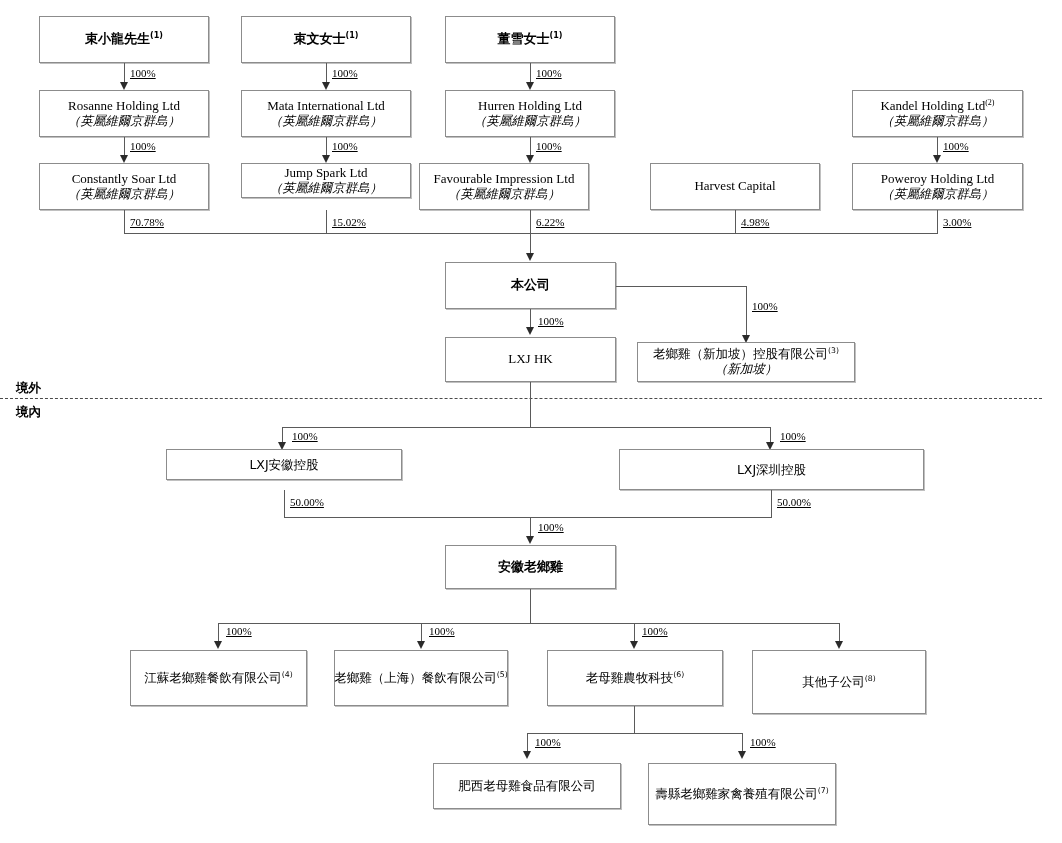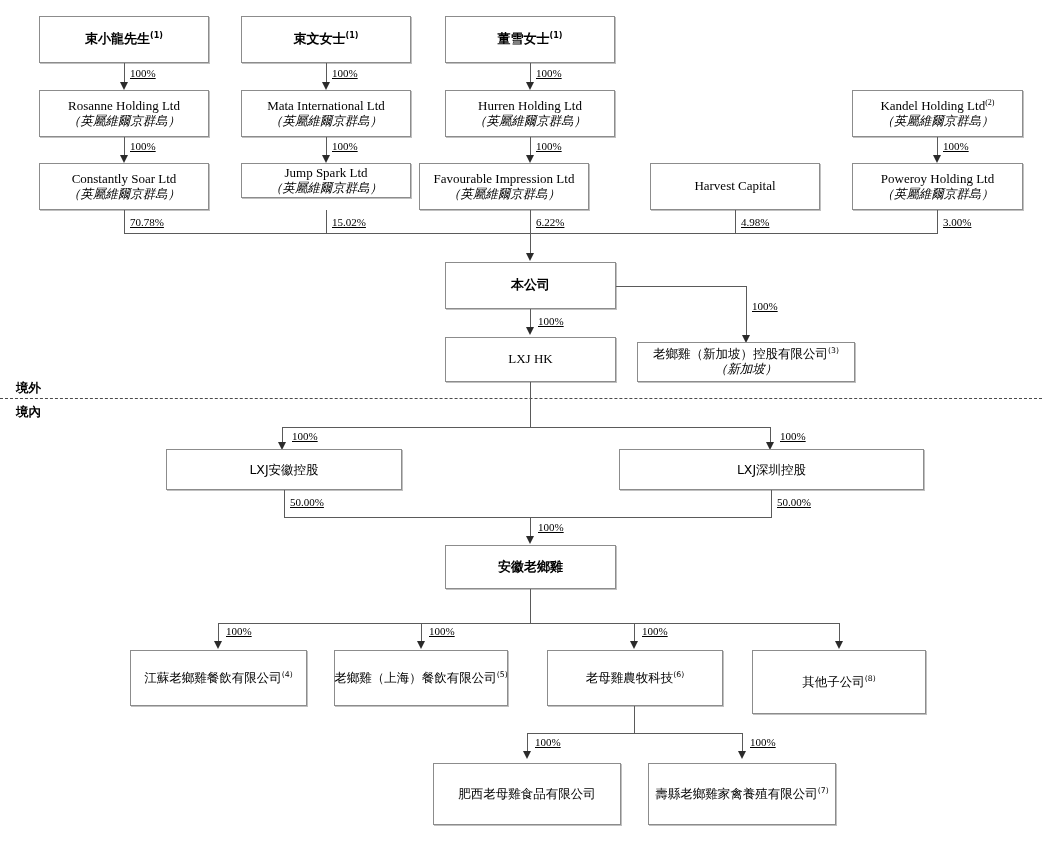--- a/index.html
+++ b/index.html
@@ -228,21 +228,21 @@
   <div class="hline" style="left:282px; top:427px; width:489px;"></div>
 
   <div class="vline" style="left:282px; top:427px; height:18px;"></div>
   <div class="arrow" style="left:278px; top:442px;"></div>
   <div class="pct" style="left:292px; top:430px;">100%</div>
 
   <div class="vline" style="left:770px; top:427px; height:18px;"></div>
   <div class="arrow" style="left:766px; top:442px;"></div>
   <div class="pct" style="left:780px; top:430px;">100%</div>
 
-  <div class="box cjk-reg" style="left:166px; top:449px; width:236px; height:41px;">
+  <div class="box cjk-reg" style="left:166px; top:449px; width:236px; height:31px;">
     <div class="l1">LXJ安徽控股</div>
   </div>
 
   <div class="box cjk-reg" style="left:619px; top:449px; width:305px; height:41px;">
     <div class="l1">LXJ深圳控股</div>
   </div>
 
   <div class="vline" style="left:284px; top:490px; height:27px;"></div>
   <div class="vline" style="left:771px; top:490px; height:27px;"></div>
   <div class="pct" style="left:290px; top:496px;">50.00%</div>
@@ -295,21 +295,21 @@
   <div class="hline" style="left:527px; top:733px; width:215px;"></div>
 
   <div class="vline" style="left:527px; top:733px; height:21px;"></div>
   <div class="arrow" style="left:523px; top:751px;"></div>
   <div class="pct" style="left:535px; top:736px;">100%</div>
 
   <div class="vline" style="left:742px; top:733px; height:21px;"></div>
   <div class="arrow" style="left:738px; top:751px;"></div>
   <div class="pct" style="left:750px; top:736px;">100%</div>
 
-  <div class="box cjk-reg" style="left:433px; top:763px; width:188px; height:62px;">
+  <div class="box cjk-reg" style="left:433px; top:763px; width:188px; height:46px;">
     <div class="l1"><span>肥西老母雞食品有限公司</span></div>
   </div>
 
   <div class="box cjk-reg" style="left:648px; top:763px; width:188px; height:62px;">
     <div class="l1"><span>壽縣老鄉雞家禽養殖有限公司</span><sup>(7)</sup></div>
   </div>
 
 </div>
 
 </body></html>

